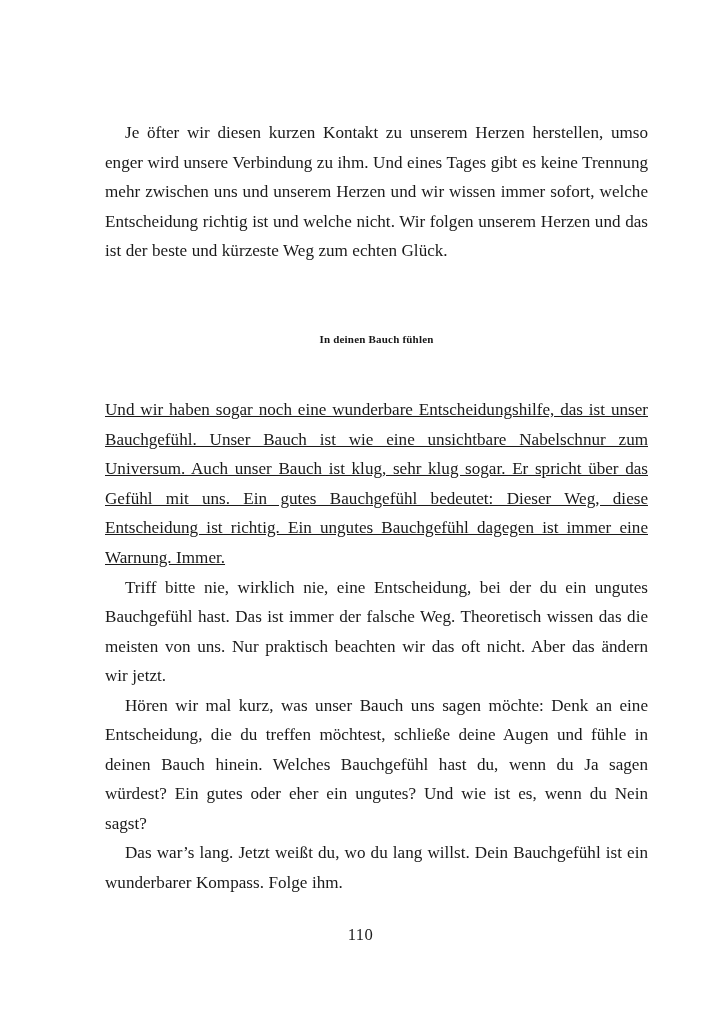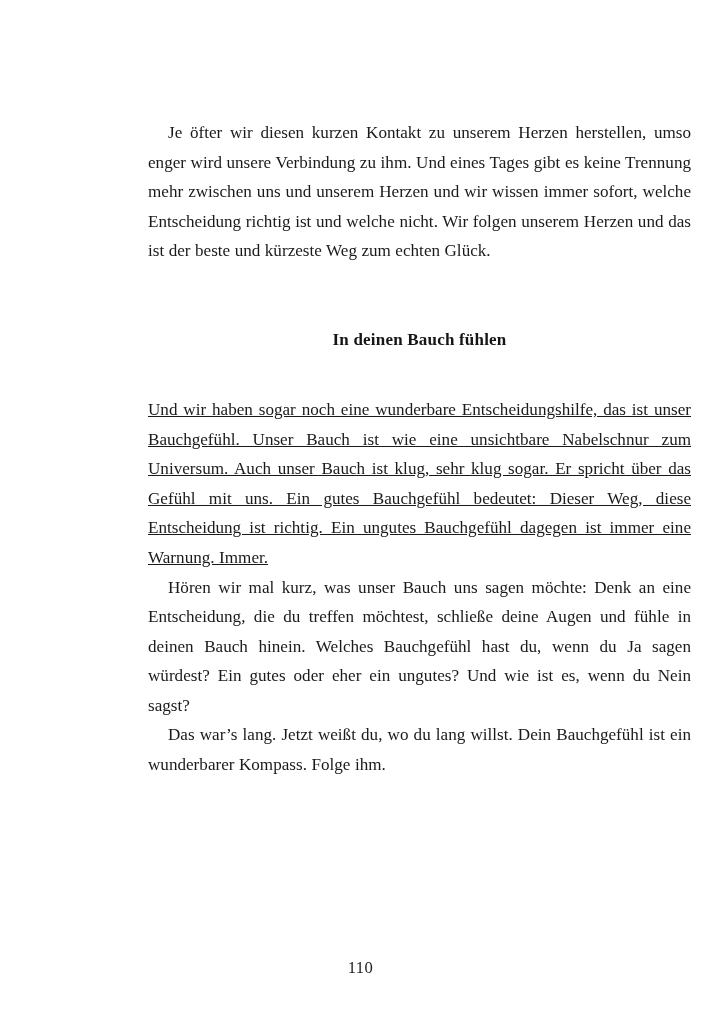--- a/index.html
+++ b/index.html
@@ -17,21 +17,20 @@
     background: #ffffff;
     overflow: hidden;
     box-sizing: border-box;
   }
 
   .text-block {
     position: absolute;
     left: 105px;
     top: 118px;
     width: 543px;
-    margin-left: 43px;
   }
 
   .para {
     margin: 0;
     font-family: "Liberation Serif", "DejaVu Serif", serif;
     font-size: 17.1px;
     line-height: 29.55px;
     color: #1a1a1a;
     text-align: justify;
     text-justify: inter-word;
@@ -46,21 +45,21 @@
   }
 
   .para.flush {
     text-indent: 0;
     text-decoration: underline;
   }
 
   .section-heading {
     margin: 0;
     font-family: "Liberation Serif", "DejaVu Serif", serif;
-    font-size: 17px;
+    font-size: 11px;
     font-weight: bold;
     color: #161616;
     text-align: center;
     line-height: 29.55px;
     letter-spacing: 0.2px;
   }
 
   
   .gap-before-heading { height: 59px; }
   .gap-after-heading  { height: 41px; }
@@ -68,40 +67,40 @@
   .folio {
     position: absolute;
     left: 0;
     right: 0;
     top: 925px;
     text-align: center;
     font-family: "Liberation Serif", "DejaVu Serif", serif;
     font-size: 16.6px;
     color: #1d1d1d;
     letter-spacing: 0.4px;
-    margin-top: 33px;
   }
 </style>
 </head>
 <body>
 
 <div class="page">
 
   <div class="text-block">
 
     <p class="para indent">Je öfter wir diesen kurzen Kontakt zu unserem Herzen herstellen, umso enger wird unsere Verbindung zu ihm. Und eines Tages gibt es keine Trennung mehr zwischen uns und unserem Herzen und wir wissen immer sofort, welche Entscheidung richtig ist und welche nicht. Wir folgen unserem Herzen und das ist der beste und kürzeste Weg zum echten Glück.</p>
 
     <div class="gap-before-heading"></div>
 
     <h2 class="section-heading">In deinen Bauch fühlen</h2>
 
     <div class="gap-after-heading"></div>
 
     <p class="para flush">Und wir haben sogar noch eine wunderbare Entscheidungshilfe, das ist unser Bauchgefühl. Unser Bauch ist wie eine unsichtbare Nabelschnur zum Universum. Auch unser Bauch ist klug, sehr klug sogar. Er spricht über das Gefühl mit uns. Ein gutes Bauchgefühl bedeutet: Dieser Weg, diese Entscheidung ist richtig. Ein ungutes Bauchgefühl dagegen ist immer eine Warnung. Immer.</p>
 
+    <p class="para indent">Triff bitte nie, wirklich nie, eine Entscheidung, bei der du ein ungutes Bauchgefühl hast. Das ist immer der falsche Weg. Theoretisch wissen das die meisten von uns. Nur praktisch beachten wir das oft nicht. Aber das ändern wir jetzt.</p>
 
     <p class="para indent">Hören wir mal kurz, was unser Bauch uns sagen möchte: Denk an eine Entscheidung, die du treffen möchtest, schließe deine Augen und fühle in deinen Bauch hinein. Welches Bauchgefühl hast du, wenn du Ja sagen würdest? Ein gutes oder eher ein ungutes? Und wie ist es, wenn du Nein sagst?</p>
 
     <p class="para indent">Das war’s lang. Jetzt weißt du, wo du lang willst. Dein Bauchgefühl ist ein wunderbarer Kompass. Folge ihm.</p>
 
   </div>
 
   <div class="folio">110</div>
 
 </div>

